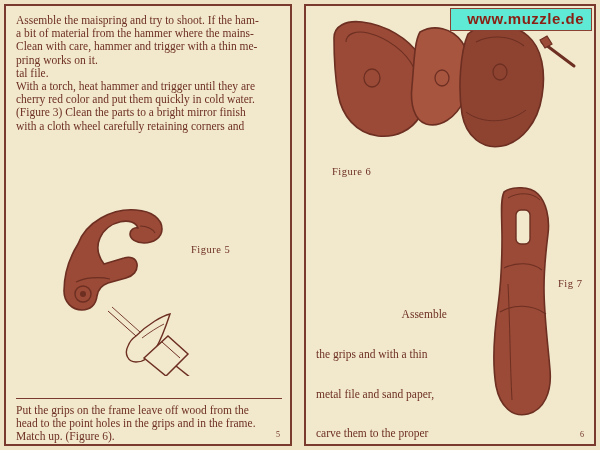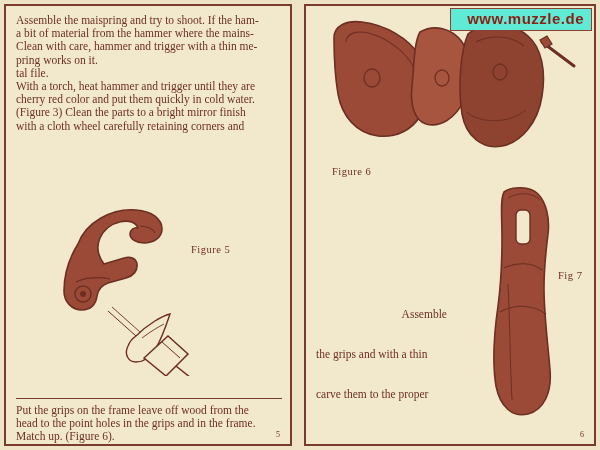--- a/index.html
+++ b/index.html
@@ -182,25 +182,26 @@
 
         <rect x="42" y="26" width="14" height="34" rx="5" fill="#f2e9cc" stroke="#6d2f22" stroke-width="1.4"></rect>
 
         <path d="M34 14 C44 8 58 8 66 16" class="nofill" stroke="#6d2f22" stroke-width="1"></path>
         <path d="M30 84 C42 78 58 78 68 86" class="nofill" stroke="#6d2f22" stroke-width="1.1"></path>
         <path d="M26 128 C40 120 58 120 72 130" class="nofill" stroke="#6d2f22" stroke-width="1.1"></path>
         <path d="M34 100 C36 140 36 180 38 216" class="nofill" stroke="#6d2f22" stroke-width="1"></path>
       </svg>
     </div>
 
-    <div class="figlabel" style="left:252px; top:264px;">Fig  7</div>
+    <div class="figlabel" style="left:252px; top:272px;">Fig  7</div>
 
     <div class="textcol" style="left:10px; top:276px; width:152px; white-space:pre;">
       <p>                              Assemble</p>
       <p>the grips and with a thin</p>
+      <p>metal file and sand paper,</p>
       <p>carve them to the proper</p>
       
       
       
       
       
       
       
       
       

